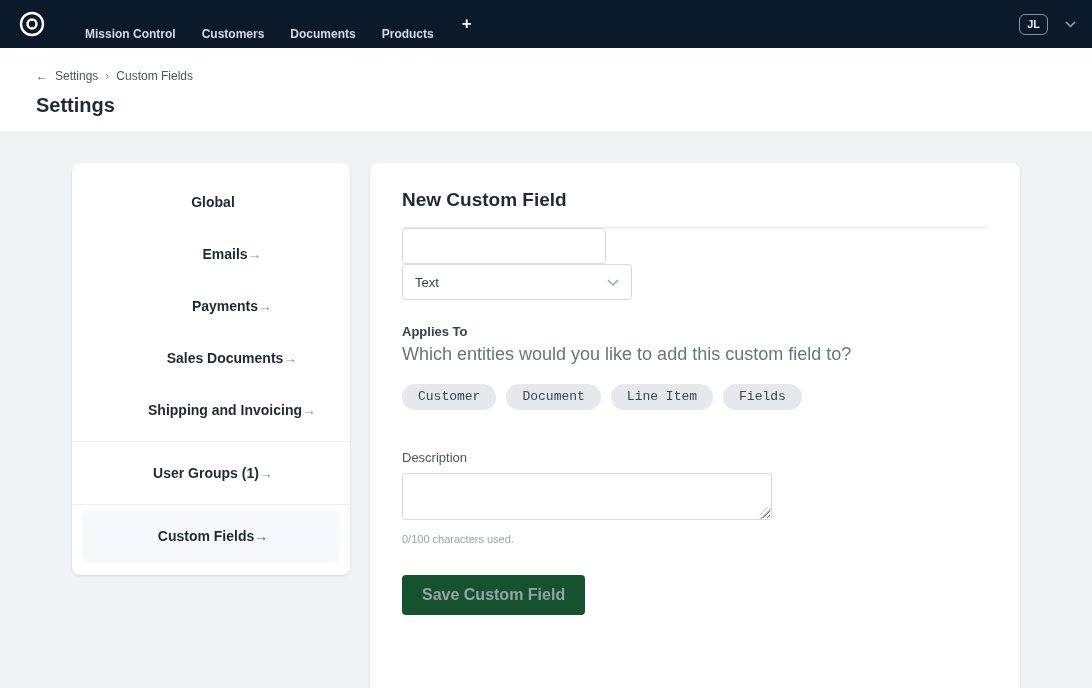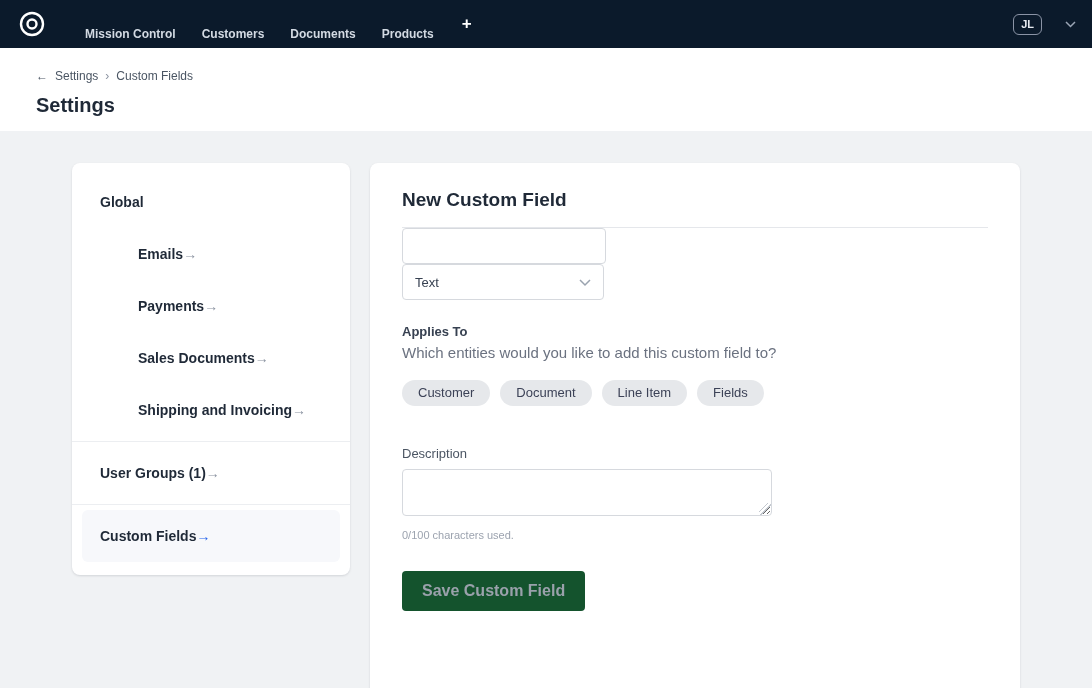--- a/index.html
+++ b/index.html
@@ -39,21 +39,21 @@
     color:#ffffff;
     font-size:17px;
     font-weight:700;
     padding:0 15px;
     cursor:pointer;
   }
   .nav-right {
     margin-left:auto;
     display:flex;
     align-items:center;
-    gap:23px;
+    gap:17px;
     cursor:pointer;
     text-align:right;
   }
   .avatar-badge {
     border:1px solid #8a93a5;
     border-radius:6px;
     color:#e8ecf2;
     font-size:11px;
     font-weight:700;
     padding:4px 7px;
@@ -96,21 +96,21 @@
     background:#ffffff;
     border-radius:8px;
     box-shadow:0 1px 2px rgba(16,24,40,.05), 0 1px 3px rgba(16,24,40,.08);
   }
 
   
   .sidebar-card { width:278px; padding:13px 0 13px 0; }
   .side-row {
     display:flex;
     align-items:center;
-    justify-content:flex-start;
+    justify-content:center;
     height:52px;
     padding:0 24px 0 28px;
     font-size:14px;
     font-weight:600;
     color:#1f2937;
     cursor:pointer;
   }
   .side-row.sub { padding-left:48px;margin-left:18px; }
   .side-row .arrow { color:#8b93a1; font-size:14px; font-weight:400; }
   .side-divider { border-top:1px solid #eceef1; margin:5px 0; }
@@ -149,48 +149,49 @@
     border:1px solid #d6d9de;
     border-radius:4px;
     font-family:"Liberation Sans", sans-serif;
     font-size:13px;
     padding:0 10px;
     color:#1f2937;
     outline:none;
     background:#fff;
   }
   .select-box {
-    width:202px;
+    width:230px;
     height:36px;
     border:1px solid #d6d9de;
     border-radius:4px;
     display:flex;
     align-items:center;
     justify-content:space-between;
     padding:0 12px;
     font-size:13px;
     color:#374151;
     cursor:pointer;
     background:#fff;
   }
   .applies-label {
     font-size:13px;
     font-weight:700;
     color:#374151;
     margin-top:24px;
   }
   .applies-helper {
-    font-size:15px;
+    font-size:18px;
     color:#6b7280;
     margin-top:5px;
   }
   .pill-row {
     display:flex;
     gap:10px;
     margin-top:19px;
+    font-family:Liberation Mono, monospace;
   }
   .pill {
     background:#e6e8eb;
     border-radius:14px;
     padding:6px 16px;
     font-size:13px;
     color:#3c4257;
     cursor:pointer;
     line-height:1.1;
   }

